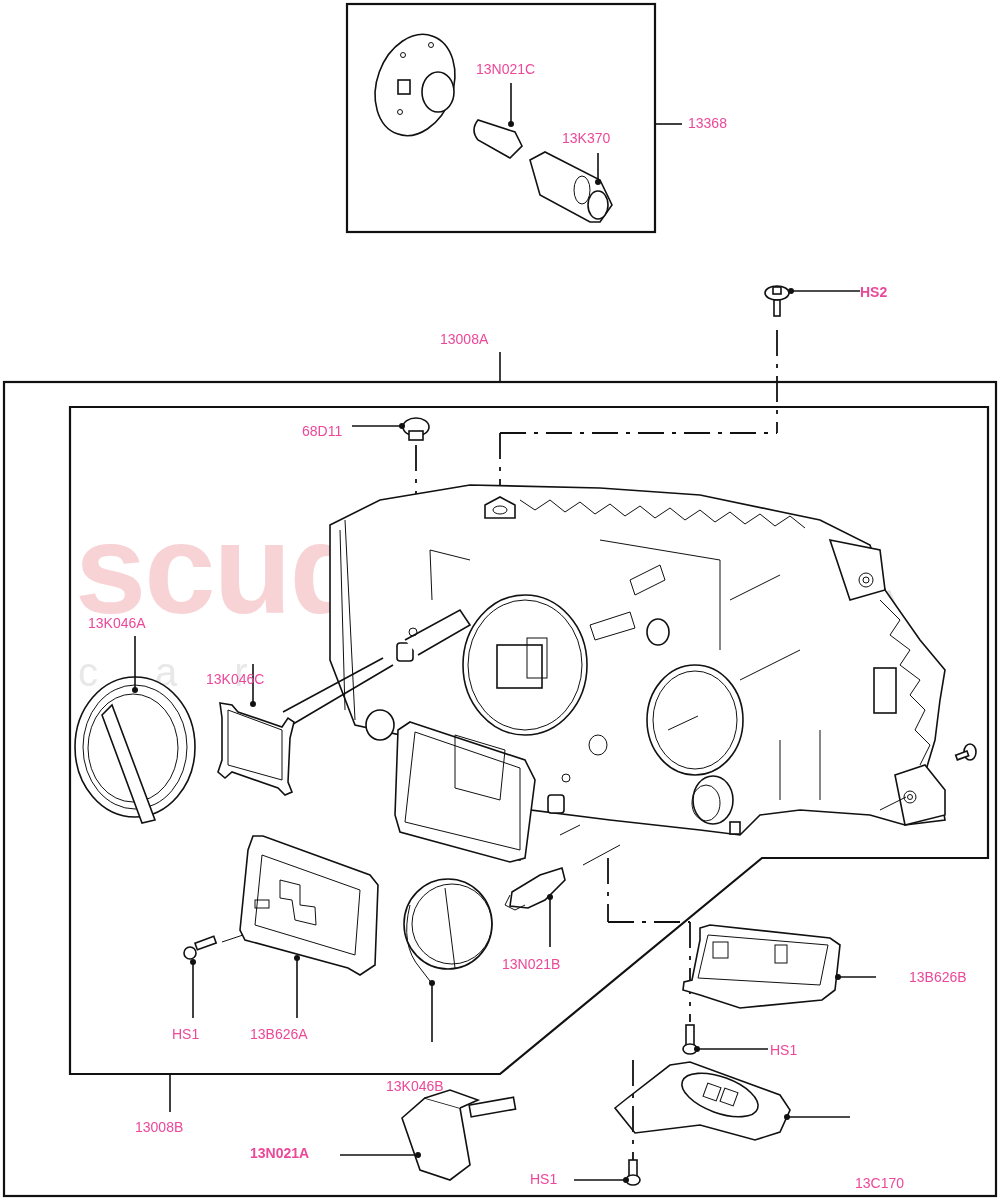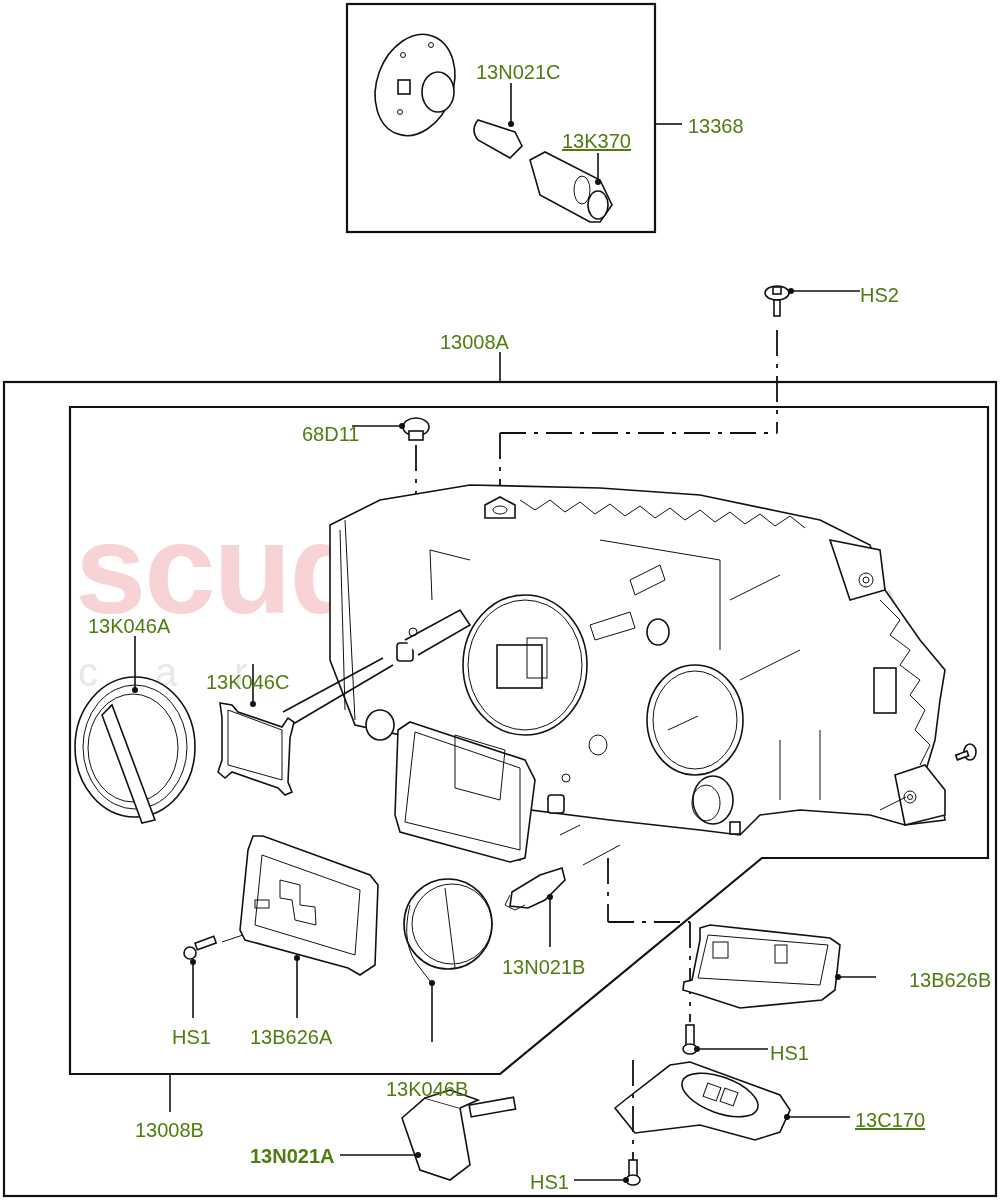--- a/index.html
+++ b/index.html
@@ -4,21 +4,21 @@
 <style>
   html, body { margin: 0; padding: 0; background: #ffffff; }
   body { width: 1000px; height: 1200px; position: relative; overflow: hidden;
          font-family: "Liberation Sans", sans-serif; }
   #stage { position: absolute; left: 0; top: 0; width: 1000px; height: 1200px; }
   svg { position: absolute; left: 0; top: 0; }
   .wm-big { position: absolute; left: 75px; top: 505px; font-size: 128px; font-weight: bold;
             color: #f7d3d6; letter-spacing: -2px; line-height: 1; pointer-events: none; }
   .wm-small { position: absolute; left: 78px; top: 652px; font-size: 40px;
               color: #e8e8e8; letter-spacing: 57px; line-height: 1; pointer-events: none; }
-  .lbl { position: absolute; font-size: 20px; color: #4d7c0f; line-height: 1; white-space: nowrap; }
+  .lbl { position: absolute; font-size: 14px; color: #ec4899; line-height: 1; white-space: nowrap; }
   .stroke { stroke: #111; fill: none; stroke-width: 1.6; }
   .part { stroke: #111; fill: #fff; stroke-width: 1.6; }
   .thin { stroke: #111; fill: none; stroke-width: 1; }
   .dash { stroke: #111; fill: none; stroke-width: 1.8; stroke-dasharray: 26 8 4 8; }
   .frame { stroke: #111; fill: none; stroke-width: 2.2; }
   .dot { fill: #111; }
   .check { fill: #d9d9d9; opacity: 0.8; }
 </style>
 </head>
 <body>
@@ -263,32 +263,32 @@
     <g>
       <path d="M402,1118 L425,1098 L460,1108 L470,1165 L450,1180 L420,1170 Z" class="part"></path>
       <path d="M425,1098 L450,1090 L478,1100 L460,1108" class="part"></path>
       <rect x="470" y="1105" width="45" height="12" class="part" transform="rotate(-10 470 1110)"></rect>
       <line x1="340" y1="1155" x2="418" y2="1155" class="stroke"></line>
       <circle cx="418" cy="1155" r="3" class="dot"></circle>
     </g>
   </svg>
 
   <div class="lbl" style="left:476px; top:62px;">13N021C</div>
-  <div class="lbl" style="left:562px; top:131px;text-decoration:underline;">13K370</div>
+  <div class="lbl" style="left:562px; top:131px;">13K370</div>
   <div class="lbl" style="left:688px; top:116px;text-align:center;">13368</div>
 
-  <div class="lbl" style="left:860px; top:285px;">HS2</div>
+  <div class="lbl" style="left:860px; top:285px;font-weight:bold;">HS2</div>
   <div class="lbl" style="left:440px; top:332px;">13008A</div>
   <div class="lbl" style="left:282px; top:424px;margin-left:20px;">68D11</div>
   <div class="lbl" style="left:88px; top:616px;">13K046A</div>
   <div class="lbl" style="left:206px; top:672px;">13K046C</div>
 
   <div class="lbl" style="left:502px; top:957px;">13N021B</div>
   <div class="lbl" style="left:879px; top:970px;margin-left:30px;">13B626B</div>
   <div class="lbl" style="left:172px; top:1027px;">HS1</div>
   <div class="lbl" style="left:250px; top:1027px;">13B626A</div>
   <div class="lbl" style="left:770px; top:1043px;">HS1</div>
   <div class="lbl" style="left:386px; top:1052px;margin-top:27px;">13K046B</div>
   <div class="lbl" style="left:135px; top:1120px;">13008B</div>
-  <div class="lbl" style="left:855px; top:1110px;text-decoration:underline;">13C170</div>
+  <div class="lbl" style="left:855px; top:1176px;">13C170</div>
   <div class="lbl" style="left:250px; top:1146px;font-weight:bold;">13N021A</div>
   <div class="lbl" style="left:530px; top:1172px;">HS1</div>
 </div>
 
 </body></html>

